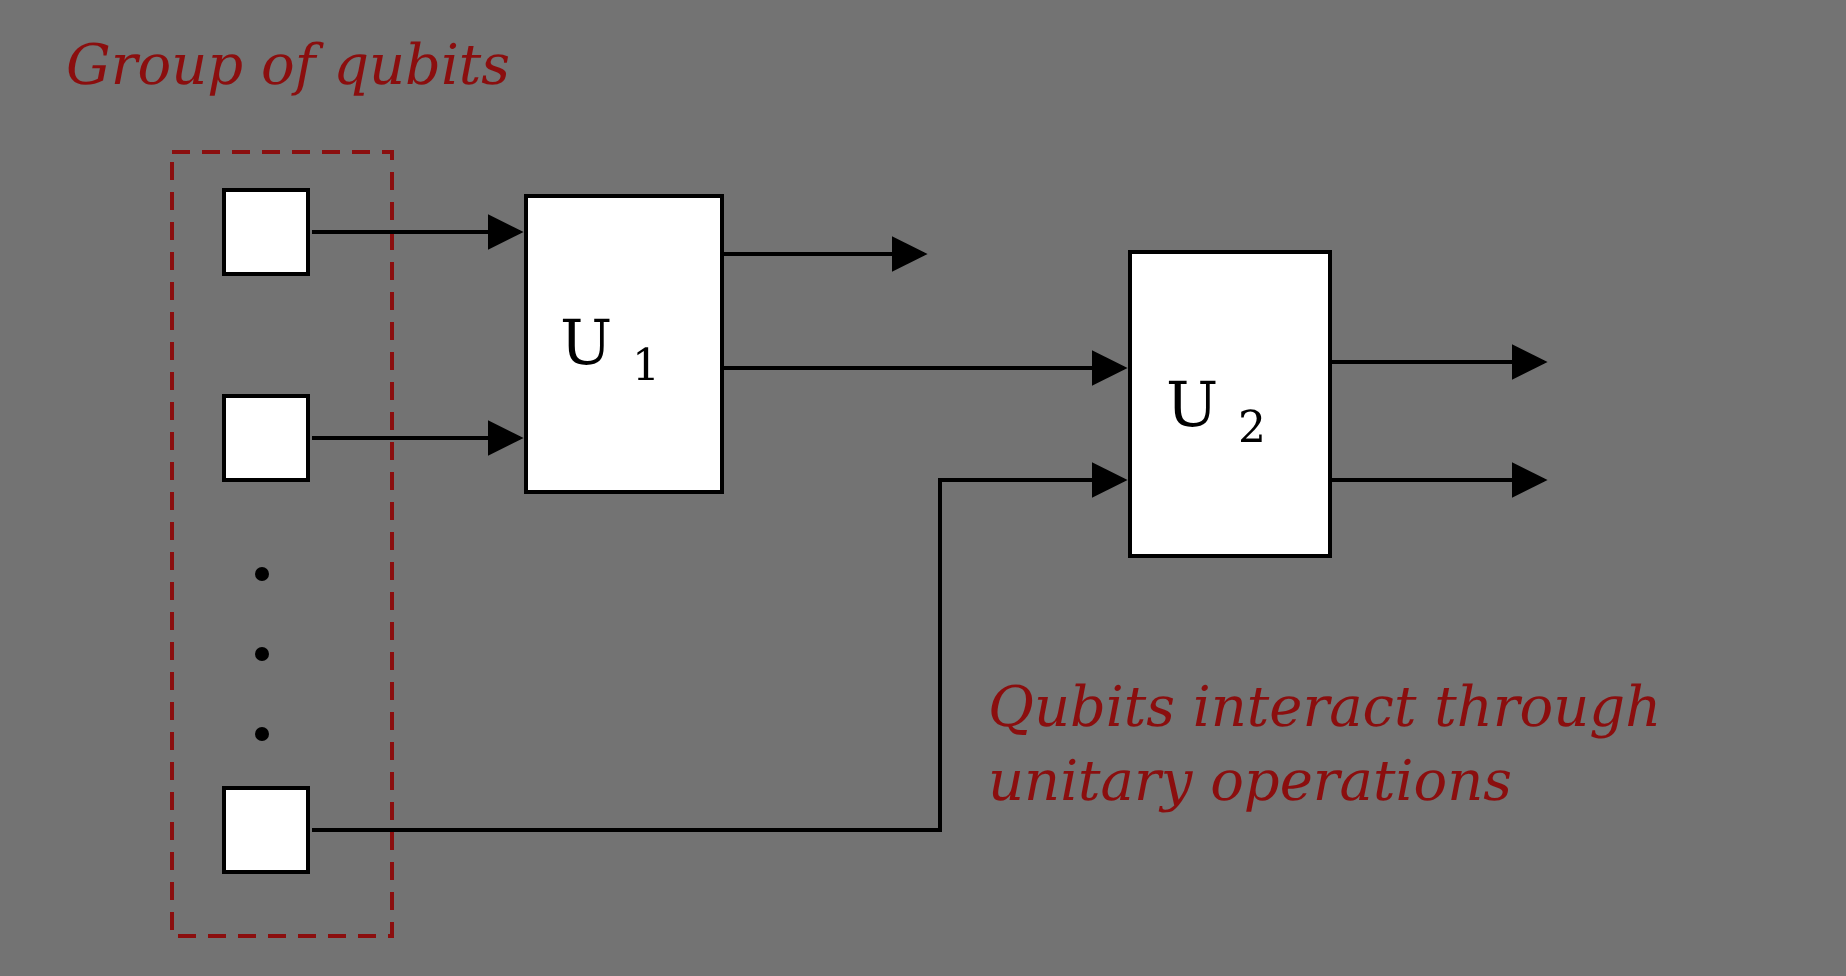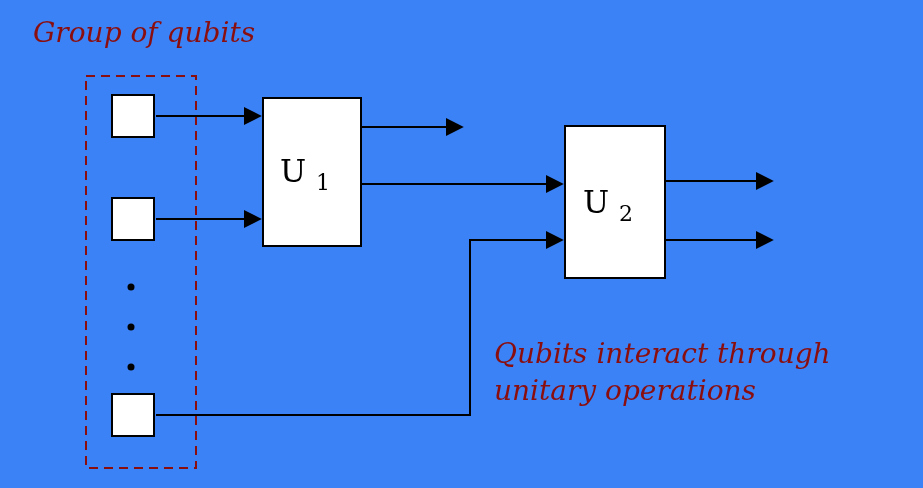--- a/index.html
+++ b/index.html
@@ -4,21 +4,21 @@
 <style>
   html, body {
     margin: 0;
     padding: 0;
     background: #ffffff;
   }
   .canvas {
     position: relative;
     width: 923px;
     height: 488px;
-    background: #3b82f6;
+    background: #737373;
     overflow: hidden;
     font-family: "DejaVu Serif", serif;
   }
   svg { display: block; }
   .accent-text {
     font-style: italic;
     font-family: "DejaVu Serif", serif;
   }
   .gate-text {
     font-family: "DejaVu Serif", serif;

